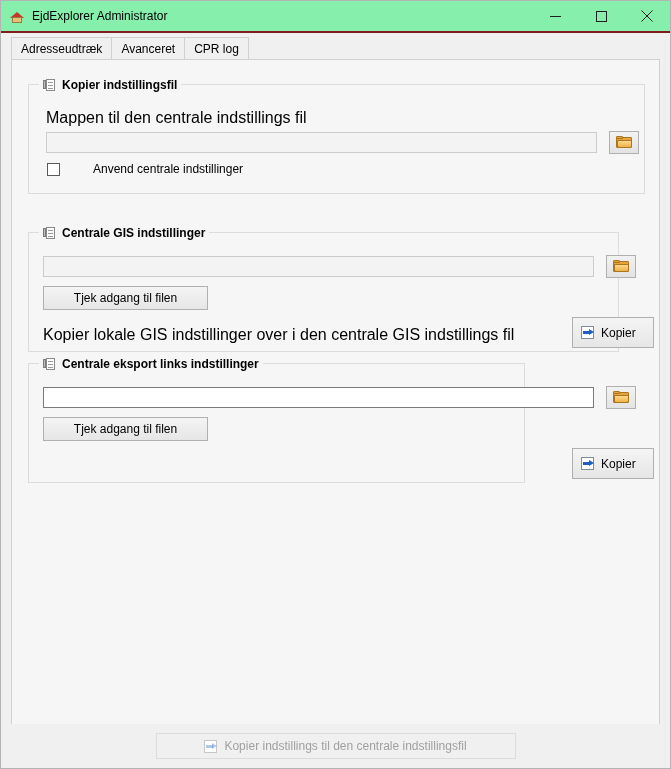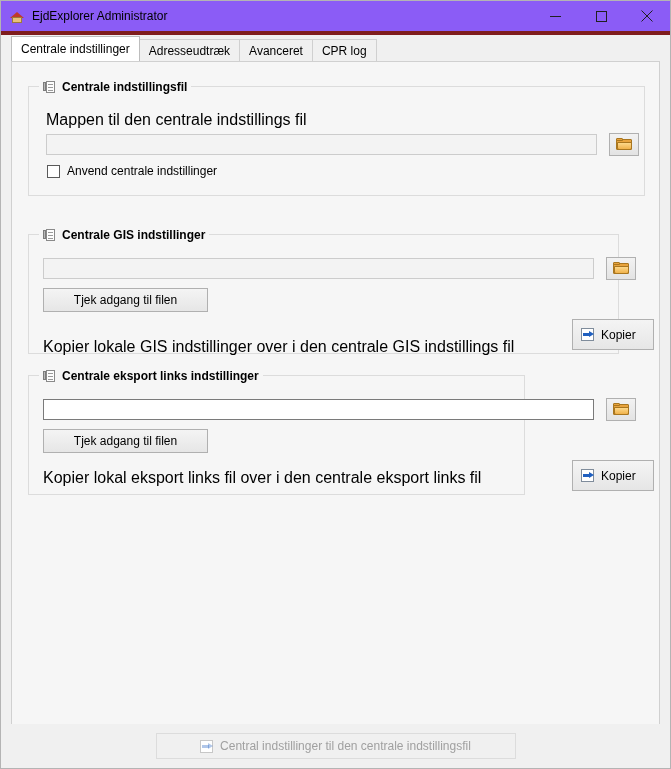--- a/index.html
+++ b/index.html
@@ -21,25 +21,25 @@
     height: 769px;
     box-sizing: border-box;
     border: 1px solid #b4b4b4;
     background: #f0f0f0;
     display: flex;
     flex-direction: column;
   }
   
   .titlebar {
     height: 30px;
-    background: #8b5cf6;
+    background: #86efac;
     display: flex;
     align-items: center;
     flex: none;
-    border-bottom: 4px solid #7f1d1d;
+    border-bottom: 2px solid #7f1d1d;
   }
   .title-icon {
     width: 16px;
     height: 16px;
     margin-left: 8px;
     margin-right: 7px;
     position: relative;
     flex: none;
   }
   .title-icon .house {
@@ -311,20 +311,21 @@
     border: 1px solid #5a5a5a;
     background: #ffffff;
     box-sizing: border-box;
     margin-right: 7px;
     flex: none;
   }
   .checkrow .cb-label {
     font-size: 12px;
     color: #000;
     white-space: nowrap;
+    margin-left: 26px;
   }
 
   
   .bottombar {
     position: absolute;
     left: 0;
     right: 0;
     bottom: 0;
     height: 44px;
     background: #f0f0f0;
@@ -373,38 +374,37 @@
       </svg>
     </button>
     <button class="win-btn">
       <svg width="12" height="12" viewBox="0 0 12 12">
         <path d="M0.5,0.5 L11.5,11.5 M11.5,0.5 L0.5,11.5" stroke="#202020" stroke-width="1" fill="none"></path>
       </svg>
     </button>
   </div>
 
   <div class="tabstrip">
-    <div class="tab selected">Centrale indstillinger</div>
     <div class="tab">Adresseudtræk</div>
     <div class="tab">Avanceret</div>
     <div class="tab">CPR log</div>
   </div>
 
   <div class="tabpage">
 
     <div class="group" style="left:16px; top:24px; width:617px; height:110px;">
       <div class="group-header">
         <span class="grp-icon">
           <span class="pin"></span>
             <span class="page"></span>
           <span class="ln d1"></span>
             <span class="ln d2"></span>
             <span class="ln d3"></span>
         </span>
-        <span class="group-title">Centrale indstillingsfil</span>
+        <span class="group-title">Kopier indstillingsfil</span>
       </div>
 
       <div class="lbl" style="left:17px; top:24px;">Mappen til den centrale indstillings fil</div>
 
       <input class="txt" type="text" style="left: 17px; top: 47px; width: 551px;" value="">
 
       <button class="browse-btn" style="left:580px; top:46px;">
         <span class="folder">
           <span class="back"></span>
             <span class="tab2"></span>
@@ -435,33 +435,33 @@
       <button class="browse-btn" style="left:577px; top:22px;">
         <span class="folder">
           <span class="back"></span>
             <span class="tab2"></span>
             <span class="front"></span>
         </span>
       </button>
 
       <button class="pushbtn" style="left:14px; top:53px; width:165px; height:24px;">Tjek adgang til filen</button>
 
-      <div class="lbl" style="left:14px; top:103px;">Kopier lokale GIS indstillinger over i den centrale GIS indstillings fil</div>
+      <div class="lbl" style="left:14px; top:93px;">Kopier lokale GIS indstillinger over i den centrale GIS indstillings fil</div>
 
       <button class="pushbtn copy" style="left:543px; top:84px; width:82px; height:31px;">
         <span class="arrow-icon">
           <span class="sq"></span>
             <span class="sh"></span>
             <span class="st"></span>
         </span>
         <span>Kopier</span>
       </button>
     </div>
 
-    <div class="group" style="left:16px; top:313px; width:497px; height:120px;">
+    <div class="group" style="left:16px; top:303px; width:497px; height:120px;">
       <div class="group-header">
         <span class="grp-icon">
           <span class="pin"></span>
             <span class="page"></span>
           <span class="ln d1"></span>
             <span class="ln d2"></span>
             <span class="ln d3"></span>
         </span>
         <span class="group-title">Centrale eksport links indstillinger</span>
       </div>
@@ -471,38 +471,37 @@
       <button class="browse-btn" style="left:577px; top:22px;">
         <span class="folder">
           <span class="back"></span>
             <span class="tab2"></span>
             <span class="front"></span>
         </span>
       </button>
 
       <button class="pushbtn" style="left:14px; top:53px; width:165px; height:24px;">Tjek adgang til filen</button>
 
-      <div class="lbl" style="left:14px; top:93px;">Kopier lokal eksport links fil over i den centrale eksport links fil</div>
 
       <button class="pushbtn copy" style="left:543px; top:84px; width:82px; height:31px;">
         <span class="arrow-icon">
           <span class="sq"></span>
             <span class="sh"></span>
             <span class="st"></span>
         </span>
         <span>Kopier</span>
       </button>
     </div>
 
   </div>
 
   <div class="bottombar">
     <button class="bottom-btn">
       <span class="arrow-icon">
         <span class="sq"></span>
           <span class="sh"></span>
           <span class="st"></span>
       </span>
-      <span>Central indstillinger til den centrale indstillingsfil</span>
+      <span>Kopier indstillings til den centrale indstillingsfil</span>
     </button>
   </div>
 
 </div>
 
 </body></html>

